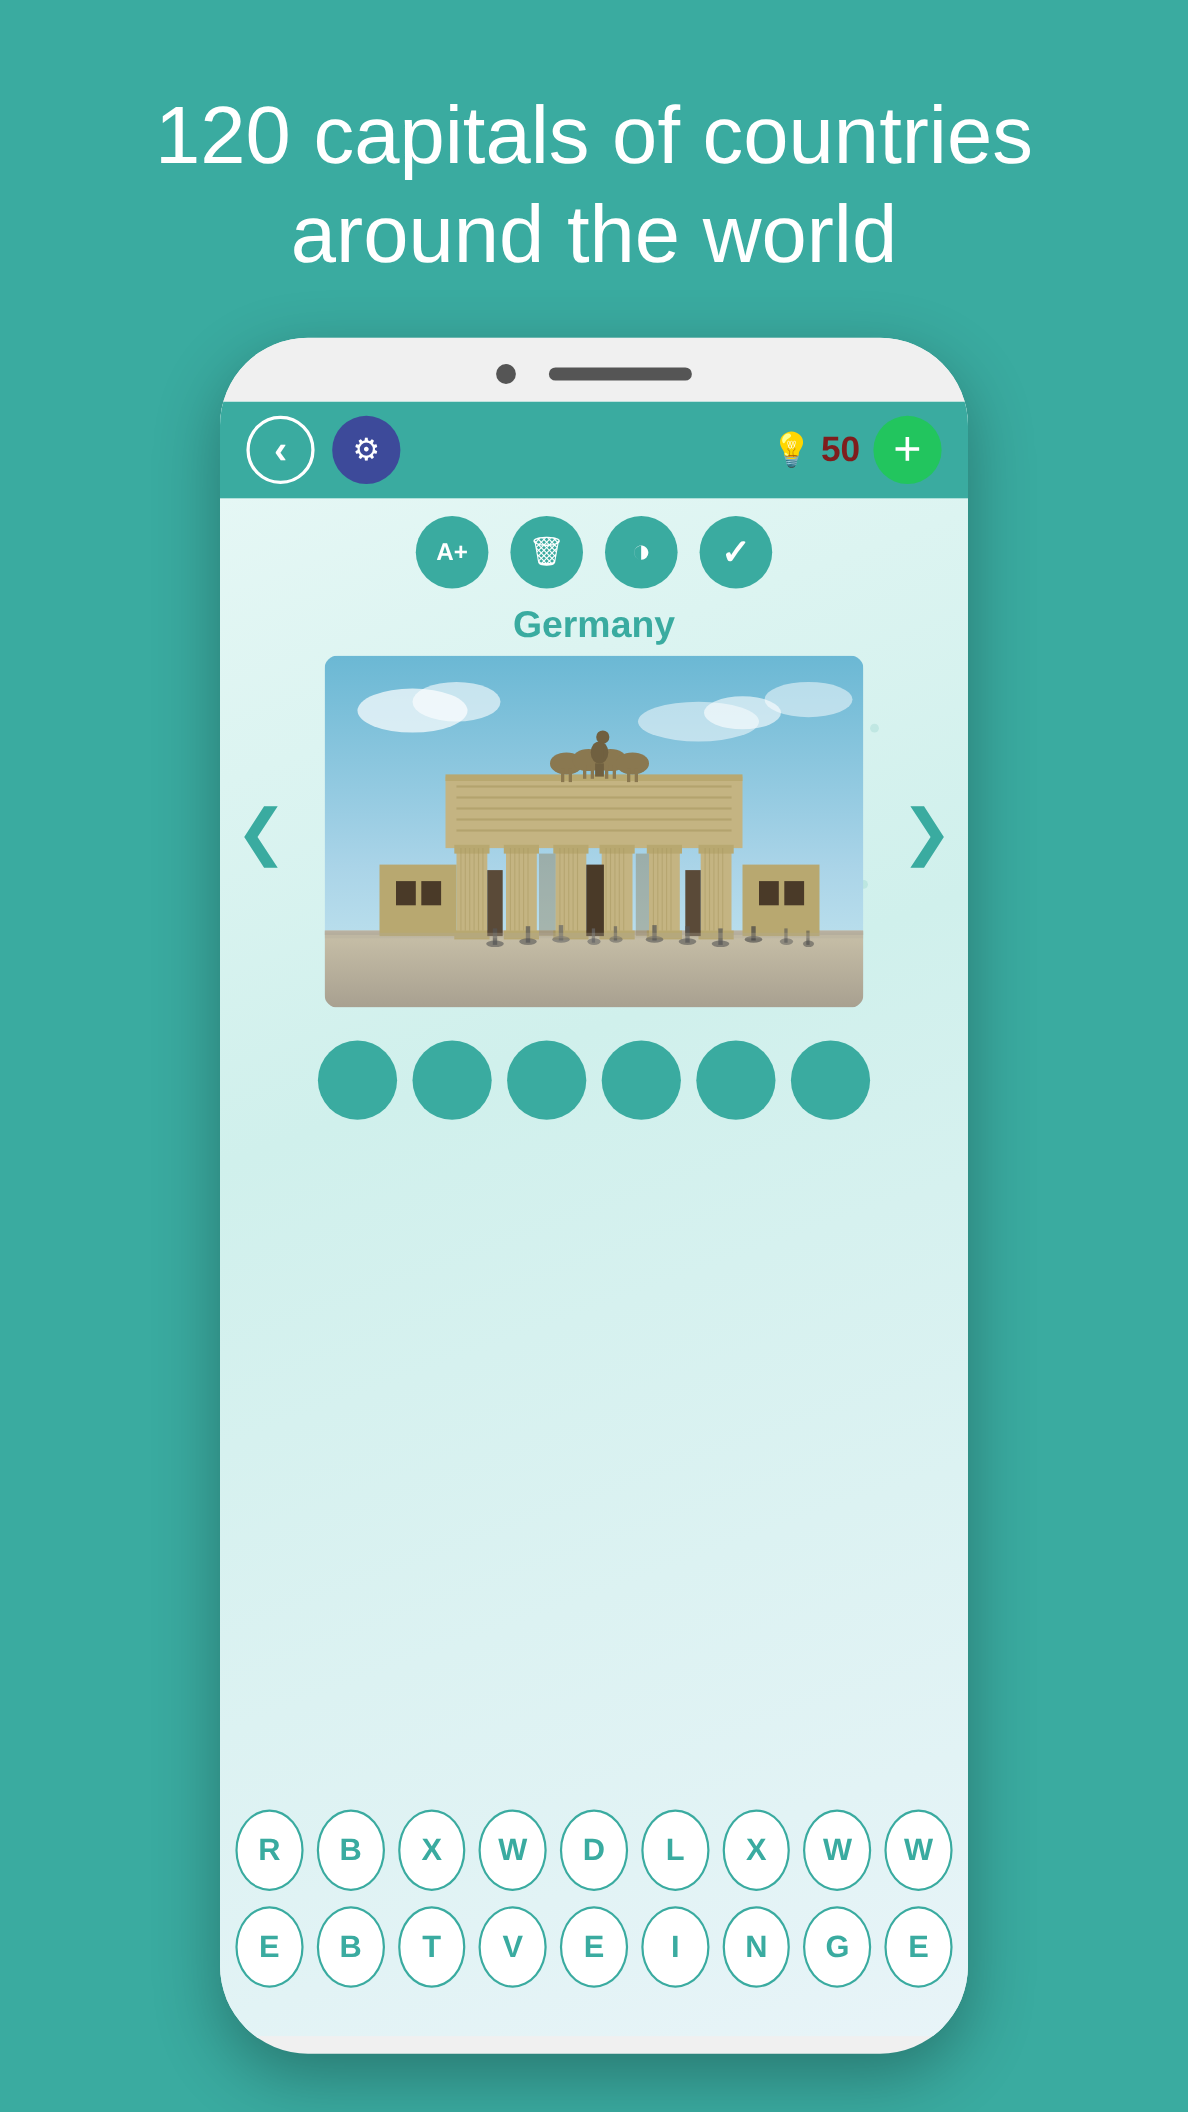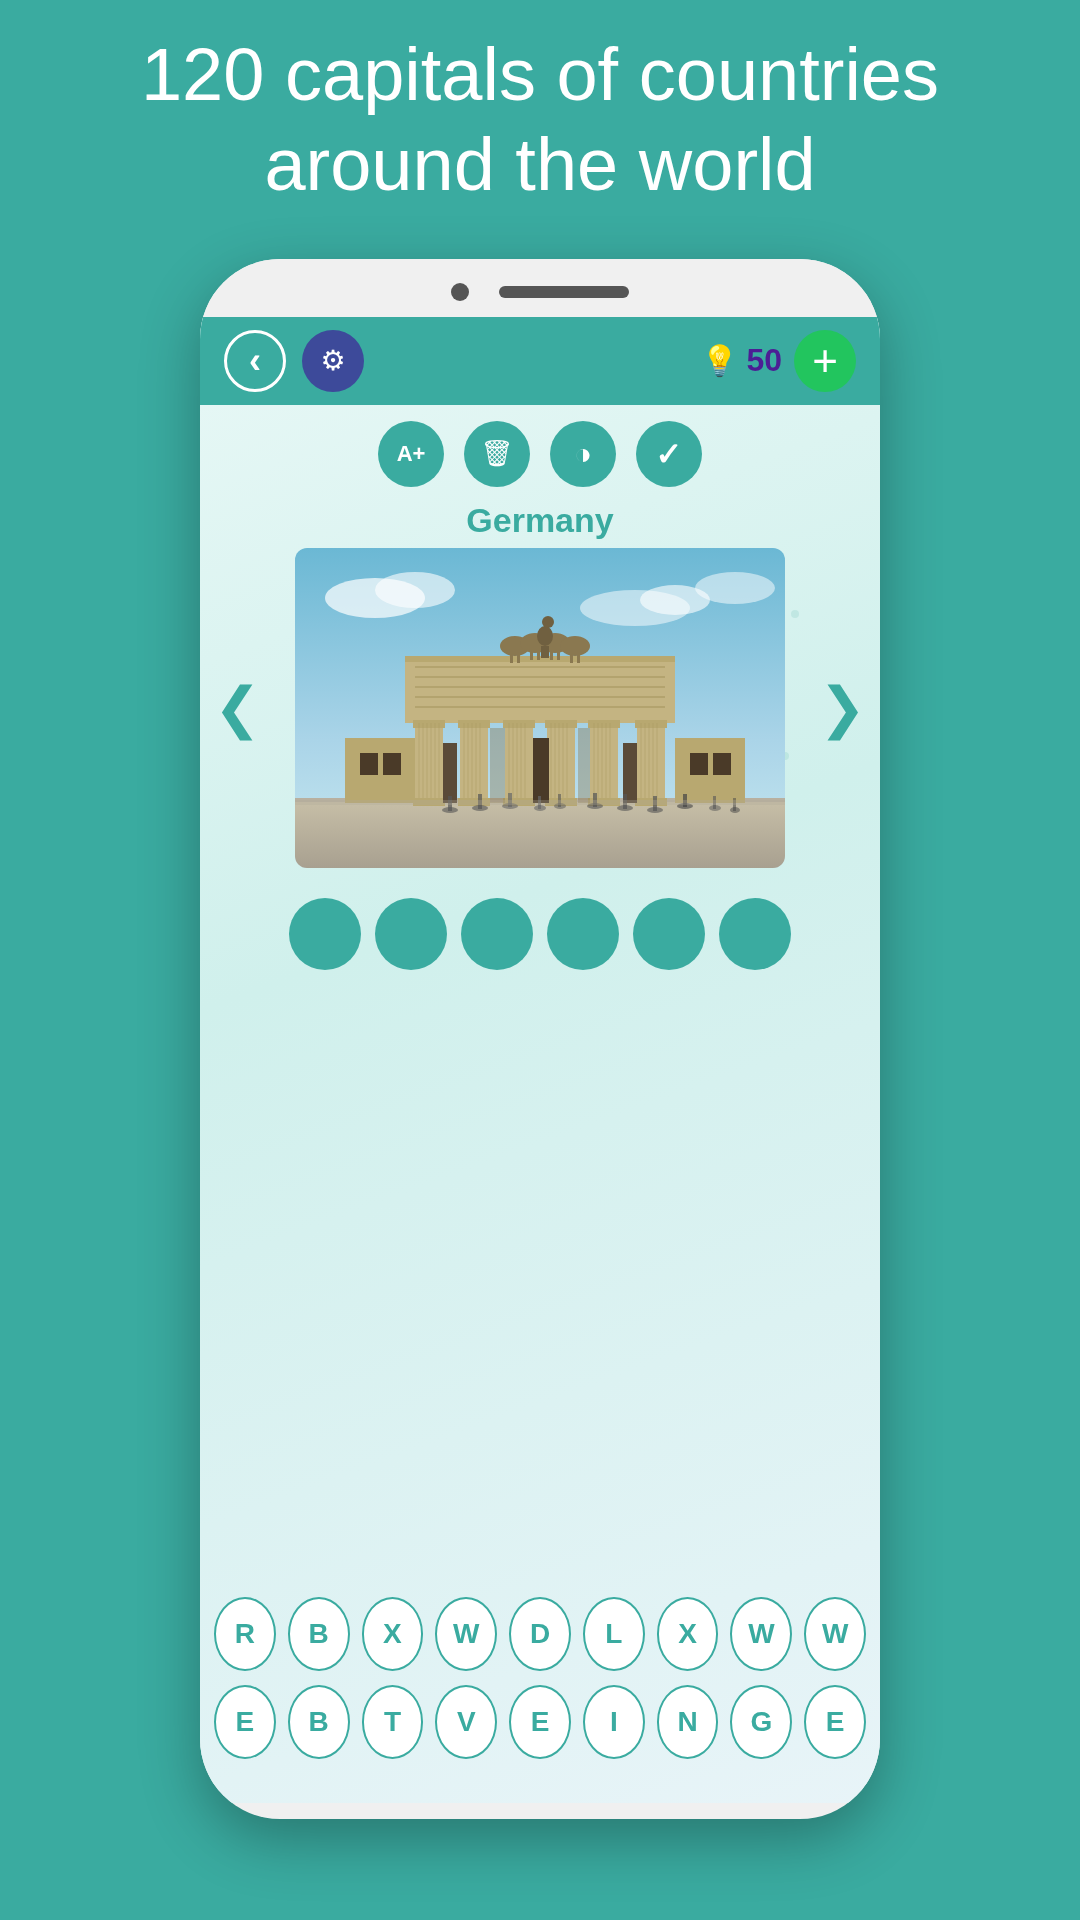--- a/index.html
+++ b/index.html
@@ -231,21 +231,21 @@
       color: #3aaba0;
       font-size: 28px;
       font-weight: 600;
       cursor: pointer;
     }
 
   </style>
 </head>
 <body>
 
-<div style="text-align:center; padding: 30px 80px 38px; color:white; font-size:74px; font-weight:300; line-height:1.22;">
+<div style="text-align:center; padding: 78px 80px 38px; color:white; font-size:74px; font-weight:300; line-height:1.22;">
   <span><strong>120 capitals</strong> of countries<br>around the world</span>
 </div>
 
 <div class="phone-wrapper">
   <div class="phone">
 
     <div class="phone-top">
       <div class="phone-camera"></div>
       <div class="phone-speaker"></div>
     </div>
@@ -257,21 +257,21 @@
           <div class="nav-btn nav-btn-back">
             <span style="font-size:36px; font-weight:700;">‹</span>
           </div>
           <div class="nav-btn nav-btn-settings">
             <span style="font-size:28px;">⚙</span>
           </div>
         </div>
         <div class="nav-right">
           <div class="hints-area">
             <span style="font-size:30px;">💡</span>
-            <span style="font-size:32px; font-weight:600; color:#4c1d95;">50</span>
+            <span style="font-size:32px; font-weight:600; color:#7f1d1d;">50</span>
           </div>
           <div class="add-hints-btn">
             <span style="font-size:44px; font-weight:300; line-height:1;">+</span>
           </div>
         </div>
       </div>
 
       <div class="toolbar">
         <div class="tool-btn">
           <span style="font-size:22px; font-weight:700;">A+</span>

